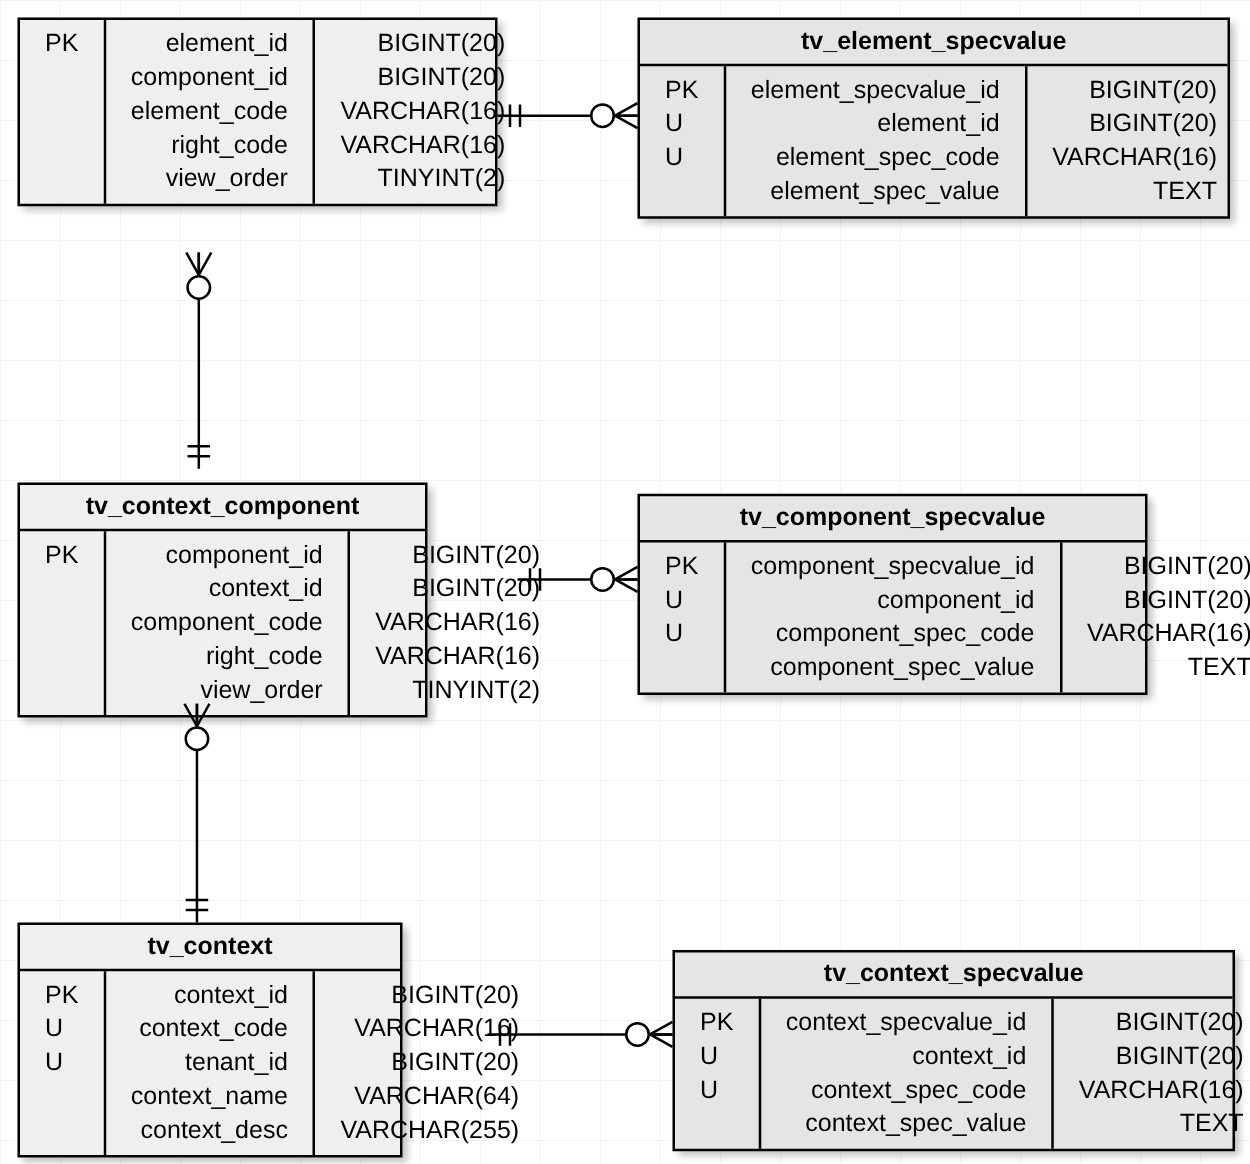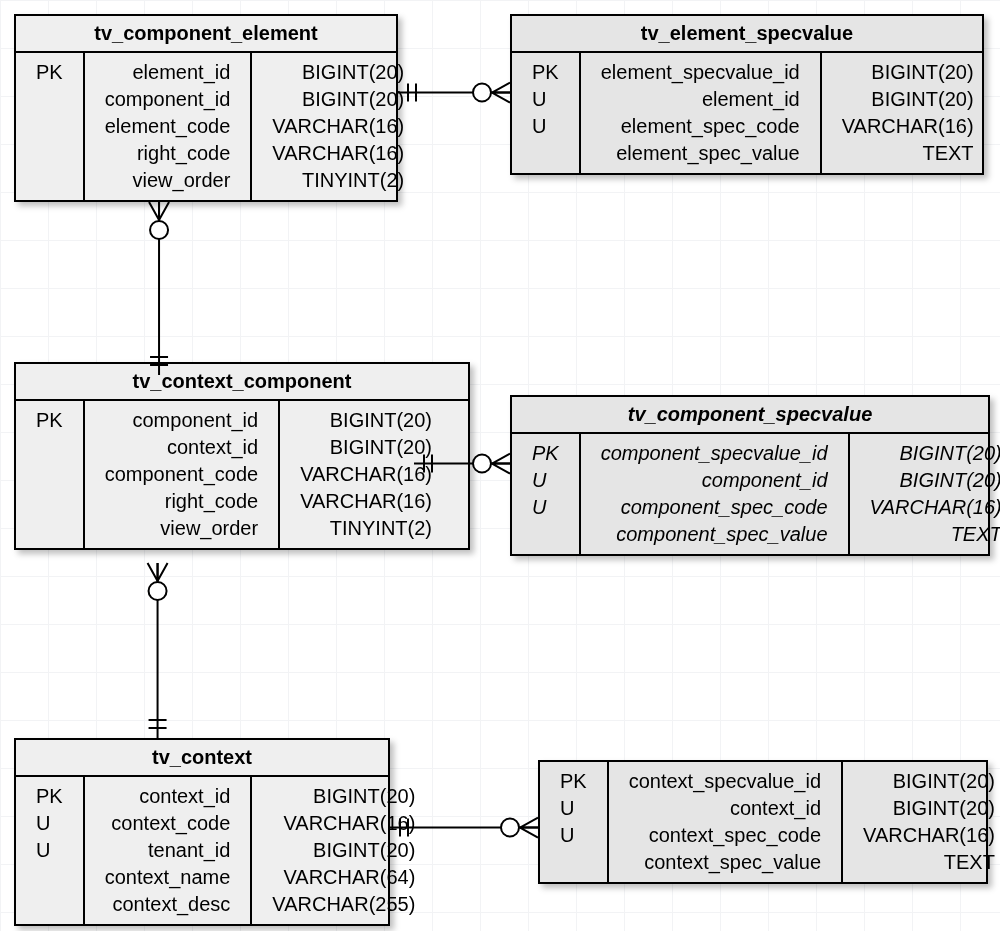--- a/index.html
+++ b/index.html
@@ -40,65 +40,65 @@
     inset: 0;
     width: 1000px;
     height: 931px;
     pointer-events: none;
   }
 </style>
 </head>
 <body>
 
 <div id="e1" class="entity grey" style="left:14px; top:14px; width:384px;">
-  <div class="title">tv_component_element</div>
   <div class="cols">
     <div class="col">PK<br>&nbsp;<br>&nbsp;<br>&nbsp;<br>&nbsp;</div>
     <div class="col">element_id<br>component_id<br>element_code<br>right_code<br>view_order</div>
     <div class="col">BIGINT(20)<br>BIGINT(20)<br>VARCHAR(16)<br>VARCHAR(16)<br>TINYINT(2)</div>
   </div>
 </div>
 
 <div id="e2" class="entity" style="left:510px; top:14px; width:474px;">
   <div class="title">tv_element_specvalue</div>
   <div class="cols">
     <div class="col">PK<br>U<br>U<br>&nbsp;</div>
     <div class="col">element_specvalue_id<br>element_id<br>element_spec_code<br>element_spec_value</div>
     <div class="col">BIGINT(20)<br>BIGINT(20)<br>VARCHAR(16)<br>TEXT</div>
   </div>
 </div>
 
-<div id="e3" class="entity grey" style="left:14px; top:362px; width:456px;">
+<div id="e3" class="entity grey" style="left:14px; top:386px; width:328px;">
   <div class="title">tv_context_component</div>
   <div class="cols">
     <div class="col">PK<br>&nbsp;<br>&nbsp;<br>&nbsp;<br>&nbsp;</div>
     <div class="col">component_id<br>context_id<br>component_code<br>right_code<br>view_order</div>
     <div class="col">BIGINT(20)<br>BIGINT(20)<br>VARCHAR(16)<br>VARCHAR(16)<br>TINYINT(2)</div>
   </div>
 </div>
 
-<div id="e4" class="entity" style="left:510px; top:395px; width:480px;font-style:italic;">
+<div id="e4" class="entity" style="left:510px; top:395px; width:408px;">
   <div class="title">tv_component_specvalue</div>
   <div class="cols">
     <div class="col">PK<br>U<br>U<br>&nbsp;</div>
     <div class="col">component_specvalue_id<br>component_id<br>component_spec_code<br>component_spec_value</div>
     <div class="col">BIGINT(20)<br>BIGINT(20)<br>VARCHAR(16)<br>TEXT</div>
   </div>
 </div>
 
-<div id="e5" class="entity grey" style="left:14px; top:738px; width:376px;">
+<div id="e5" class="entity grey" style="left:14px; top:738px; width:308px;">
   <div class="title">tv_context</div>
   <div class="cols">
     <div class="col">PK<br>U<br>U<br>&nbsp;<br>&nbsp;</div>
     <div class="col">context_id<br>context_code<br>tenant_id<br>context_name<br>context_desc</div>
     <div class="col">BIGINT(20)<br>VARCHAR(16)<br>BIGINT(20)<br>VARCHAR(64)<br>VARCHAR(255)</div>
   </div>
 </div>
 
 <div id="e6" class="entity" style="left:538px; top:760px; width:450px;">
+  <div class="title">tv_context_specvalue</div>
   <div class="cols">
     <div class="col">PK<br>U<br>U<br>&nbsp;</div>
     <div class="col">context_specvalue_id<br>context_id<br>context_spec_code<br>context_spec_value</div>
     <div class="col">BIGINT(20)<br>BIGINT(20)<br>VARCHAR(16)<br>TEXT</div>
   </div>
 </div>
 
 <svg class="connectors">
     <path d="M 398 92.525 L 510 92.525" stroke="#000" stroke-width="2" fill="none"></path>
     <path d="M 408 83.525 L 408 101.525 M 416 83.525 L 416 101.525" stroke="#000" stroke-width="2" fill="none"></path>

